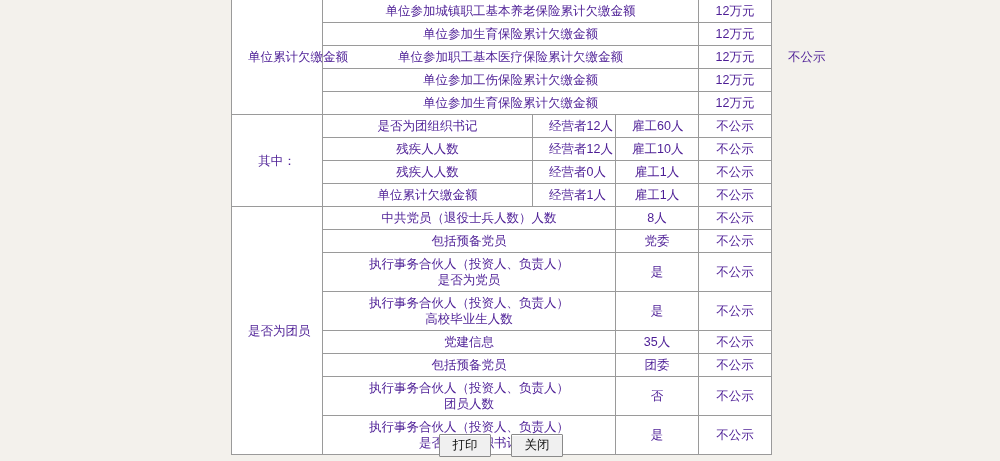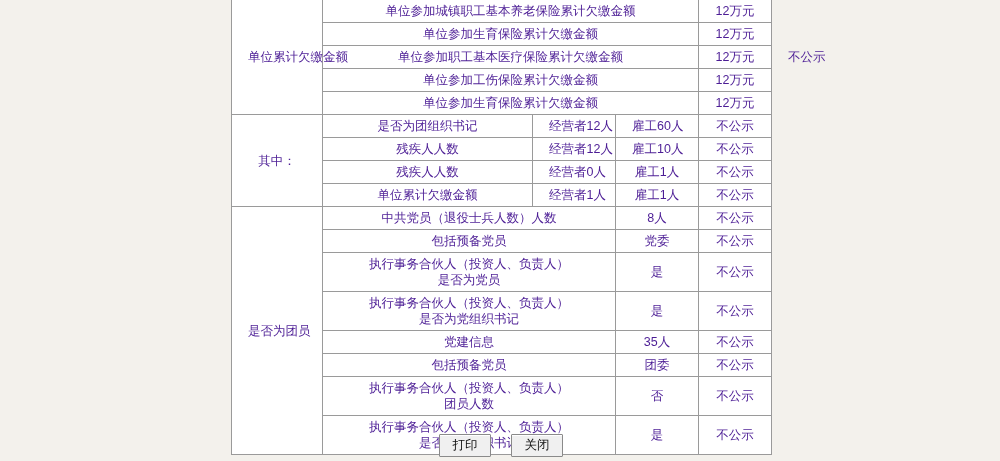--- a/index.html
+++ b/index.html
@@ -172,21 +172,21 @@
           <td colspan="2" class="two-line label-cell">
             <div>执行事务合伙人（投资人、负责人）</div>
             <div>是否为党员</div>
           </td>
           <td>是</td>
           <td>不公示</td>
         </tr>
         <tr>
           <td colspan="2" class="two-line label-cell">
             <div>执行事务合伙人（投资人、负责人）</div>
-            <div>是否为党组织书记</div>
+            <div>高校毕业生人数</div>
           </td>
           <td>是</td>
           <td>不公示</td>
         </tr>
         <tr>
           <td colspan="2" class="label-cell">党建信息</td>
           <td>35人</td>
           <td>不公示</td>
         </tr>
         <tr>

